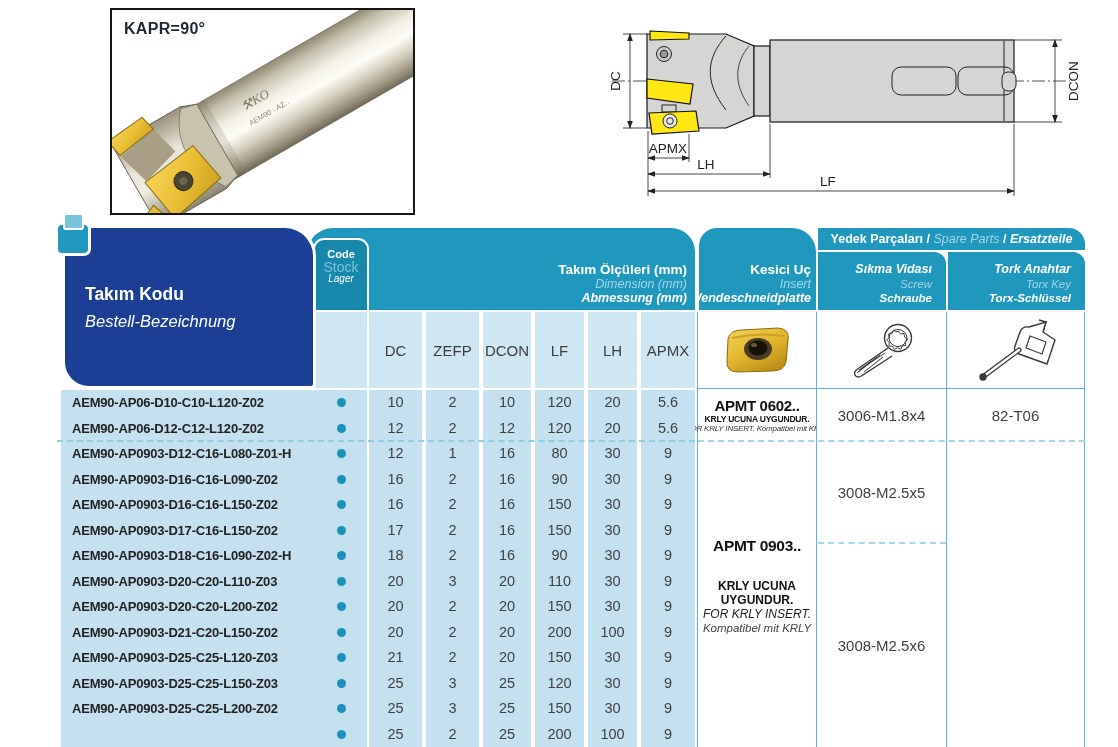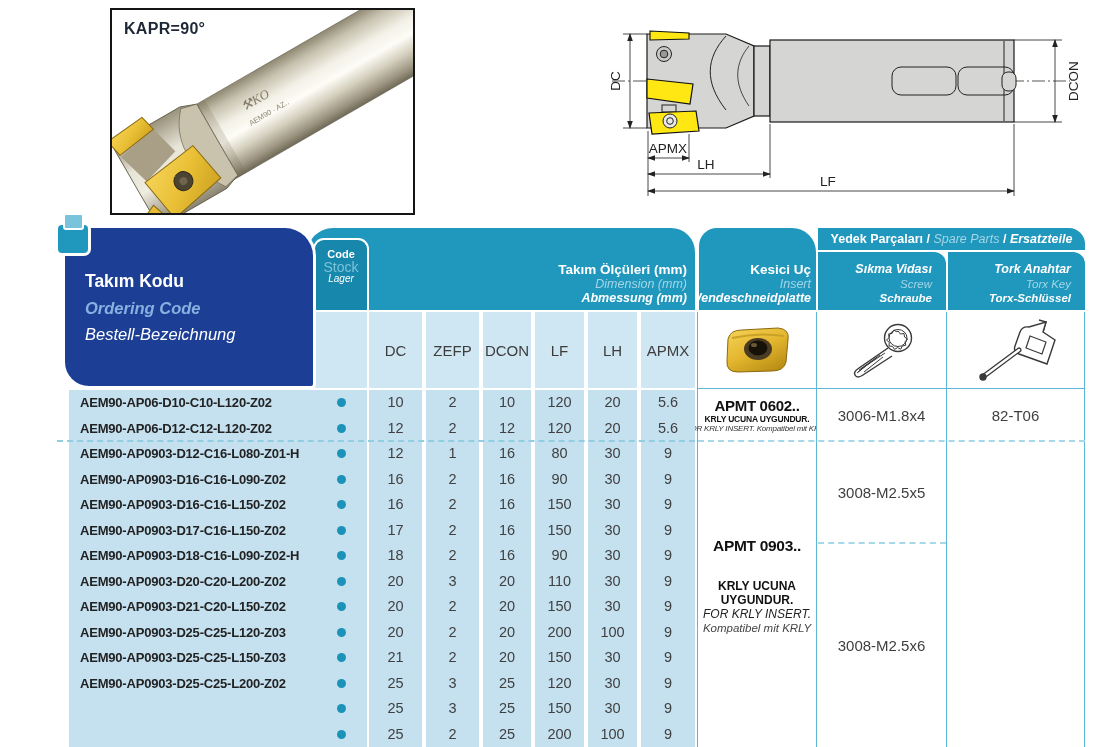--- a/index.html
+++ b/index.html
@@ -248,21 +248,20 @@
     </div>
 
     <div class="stok-head">
       <span class="l1">Code</span>
       <span class="l2">Stock</span>
       <span class="l3">Lager</span>
     </div>
 
     <div class="blue-box">
       <span class="l1">Takım Kodu</span>
-      <span class="l2">Ordering Code</span>
       <span class="l3">Bestell-Bezeichnung</span>
     </div>
 
     <div class="corner-icon">
       <div class="body"></div>
       <div class="notch"></div>
     </div>
 
     <div class="stok-subcell"></div>
     <div id="dim-heads">
@@ -344,28 +343,29 @@
           </g>
         </svg>
       </div>
       <div class="blk trx-g1">
           <span class="val">82-T06</span>
         </div>
     </div>
 
     <div class="hline"></div>
 
-    <div id="code-col" class="data-col" style="left:12px;width:256px;">
+    <div id="code-col" class="data-col" style="left:4px;width:256px;">
         <div class="rcell code-cell">AEM90-AP06-D10-C10-L120-Z02</div>
         <div class="rcell code-cell">AEM90-AP06-D12-C12-L120-Z02</div>
         <div class="rcell code-cell">AEM90-AP0903-D12-C16-L080-Z01-H</div>
         <div class="rcell code-cell">AEM90-AP0903-D16-C16-L090-Z02</div>
         <div class="rcell code-cell">AEM90-AP0903-D16-C16-L150-Z02</div>
         <div class="rcell code-cell">AEM90-AP0903-D17-C16-L150-Z02</div>
         <div class="rcell code-cell">AEM90-AP0903-D18-C16-L090-Z02-H</div>
+        <div class="rcell code-cell">AEM90-AP0903-D20-C20-L110-Z03</div>
         <div class="rcell code-cell">AEM90-AP0903-D20-C20-L200-Z02</div>
         <div class="rcell code-cell">AEM90-AP0903-D21-C20-L150-Z02</div>
         <div class="rcell code-cell">AEM90-AP0903-D25-C25-L120-Z03</div>
         <div class="rcell code-cell">AEM90-AP0903-D25-C25-L150-Z03</div>
         <div class="rcell code-cell">AEM90-AP0903-D25-C25-L200-Z02</div>
       </div>
     <div id="stok-col" class="data-col" style="left:258px;width:52px;">
         <div class="rcell dot-cell">
           <div class="dot"></div>
         </div>

